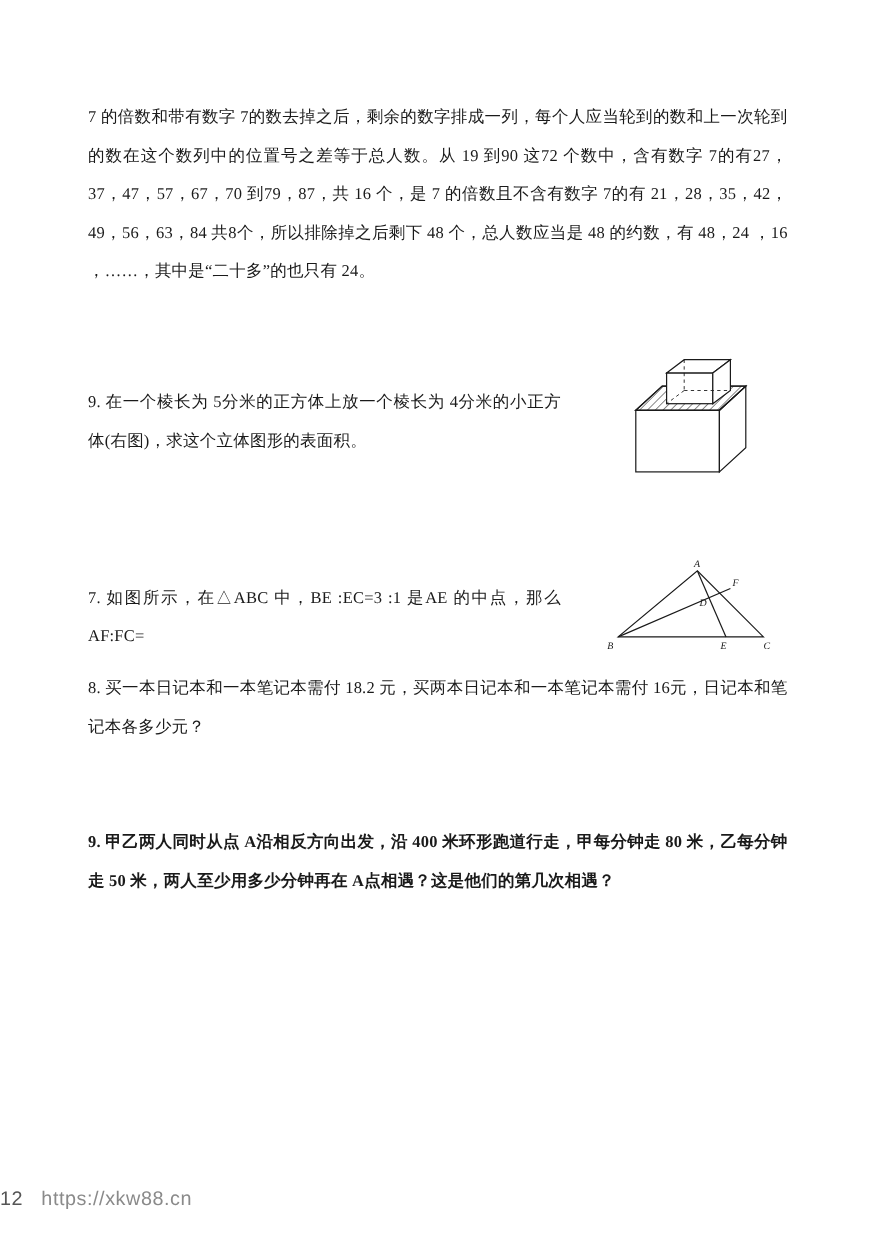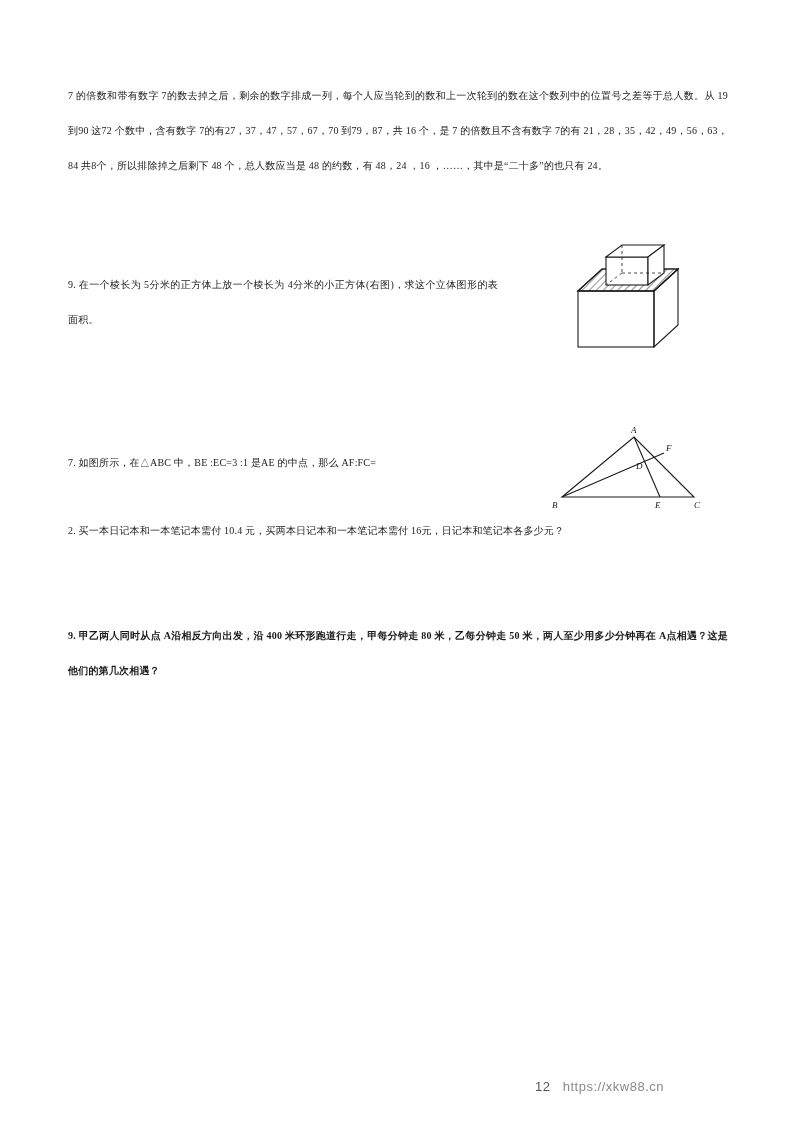--- a/index.html
+++ b/index.html
@@ -22,25 +22,25 @@
     height: 1122px;
     background: #fff;
   }
   .content {
     position: absolute;
     left: 68px;
     top: 78px;
     width: 660px;
   }
   .para {
-    font-size: 10px;
+    font-size: 15px;
     line-height: 35px;
     letter-spacing: 0.2px;
     text-align: justify;
-    margin: 0;
+    margin: 12px;
   }
   .block {
     position: relative;
   }
   
   #intro-block { margin-bottom: 58px; }
   #q6-block { margin-bottom: 62px; min-height: 120px; }
   #q7-block { margin-bottom: 4px; min-height: 86px; }
   #q8-block { margin-bottom: 70px; }
   #q9-block { margin-bottom: 106px; font-weight: bold; }
@@ -67,22 +67,22 @@
     top: 0px;
     width: 160px;
     height: 100px;
   }
 
   .footer {
     position: absolute;
     left: 0;
     top: 1079px;
     width: 664px;
-    text-align: right;
-    font-size: 13px;
+    text-align: left;
+    font-size: 18px;
     color: #7a7a7a;
     font-family: "Liberation Sans", sans-serif;
     letter-spacing: 0.5px;
   }
   .footer .pgno { color: #555; }
   .footer .url { color: #8a8a8a; }
 </style>
 </head>
 <body>
 
@@ -152,21 +152,21 @@
             <text x="88" y="46">D</text>
             <text x="4" y="85">B</text>
             <text x="107" y="85">E</text>
             <text x="146" y="85">C</text>
           </g>
         </svg>
       </div>
     </div>
 
     <div class="block" id="q8-block">
-      <p class="para">2. 买一本日记本和一本笔记本需付 10.4 元，买两本日记本和一本笔记本需付 16元，日记本和笔记本各多少元？</p>
+      <p class="para">8. 买一本日记本和一本笔记本需付 18.2 元，买两本日记本和一本笔记本需付 16元，日记本和笔记本各多少元？</p>
     </div>
 
     <div class="block" id="q9-block">
       <p class="para">9. 甲乙两人同时从点 A沿相反方向出发，沿 400 米环形跑道行走，甲每分钟走 80 米，乙每分钟走 50 米，两人至少用多少分钟再在 A点相遇？这是他们的第几次相遇？</p>
     </div>
 
 
   </div>
 
   <div class="footer">

